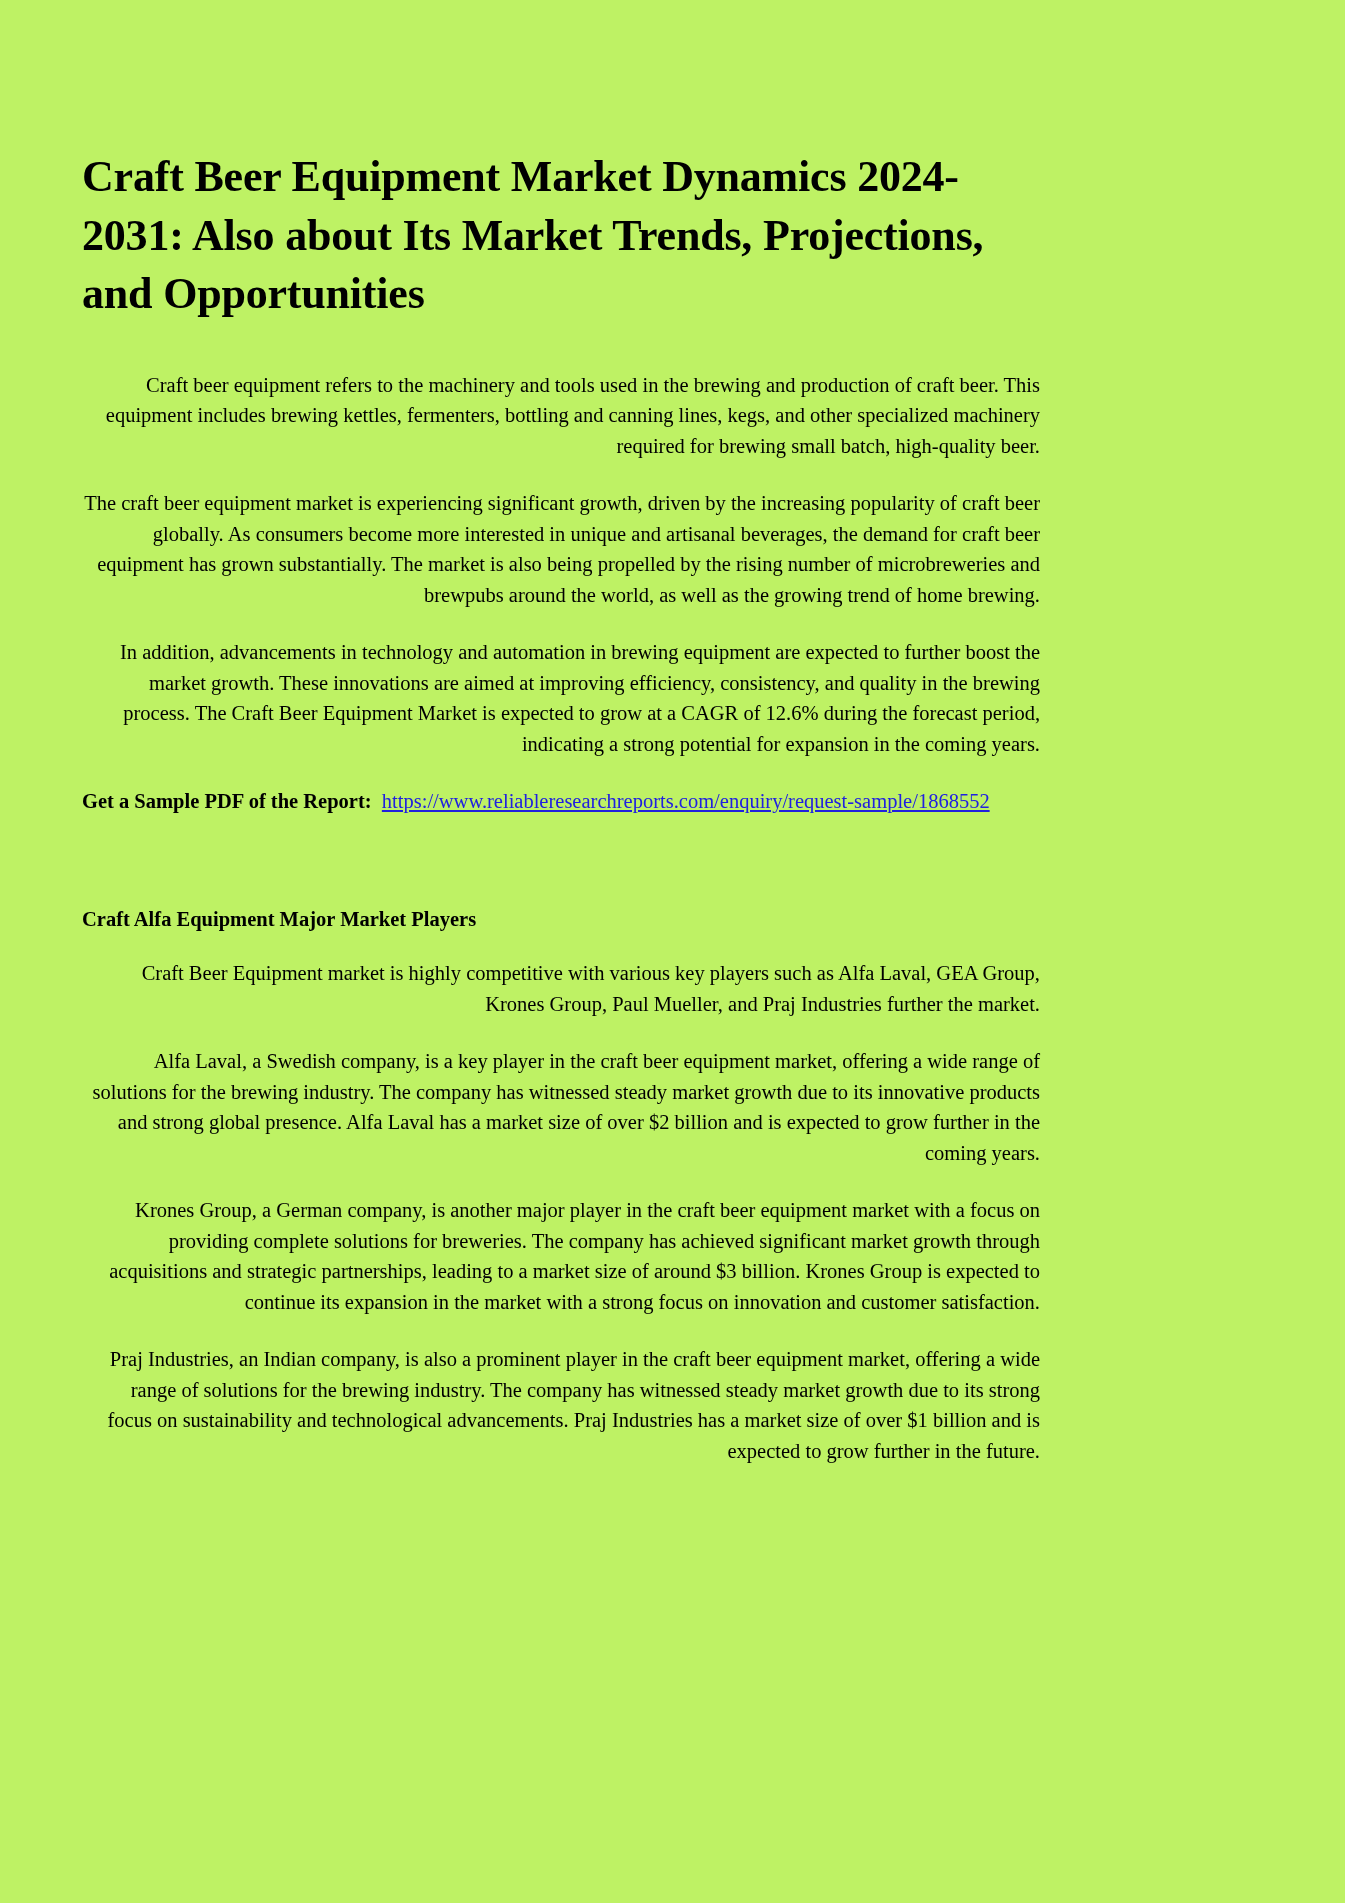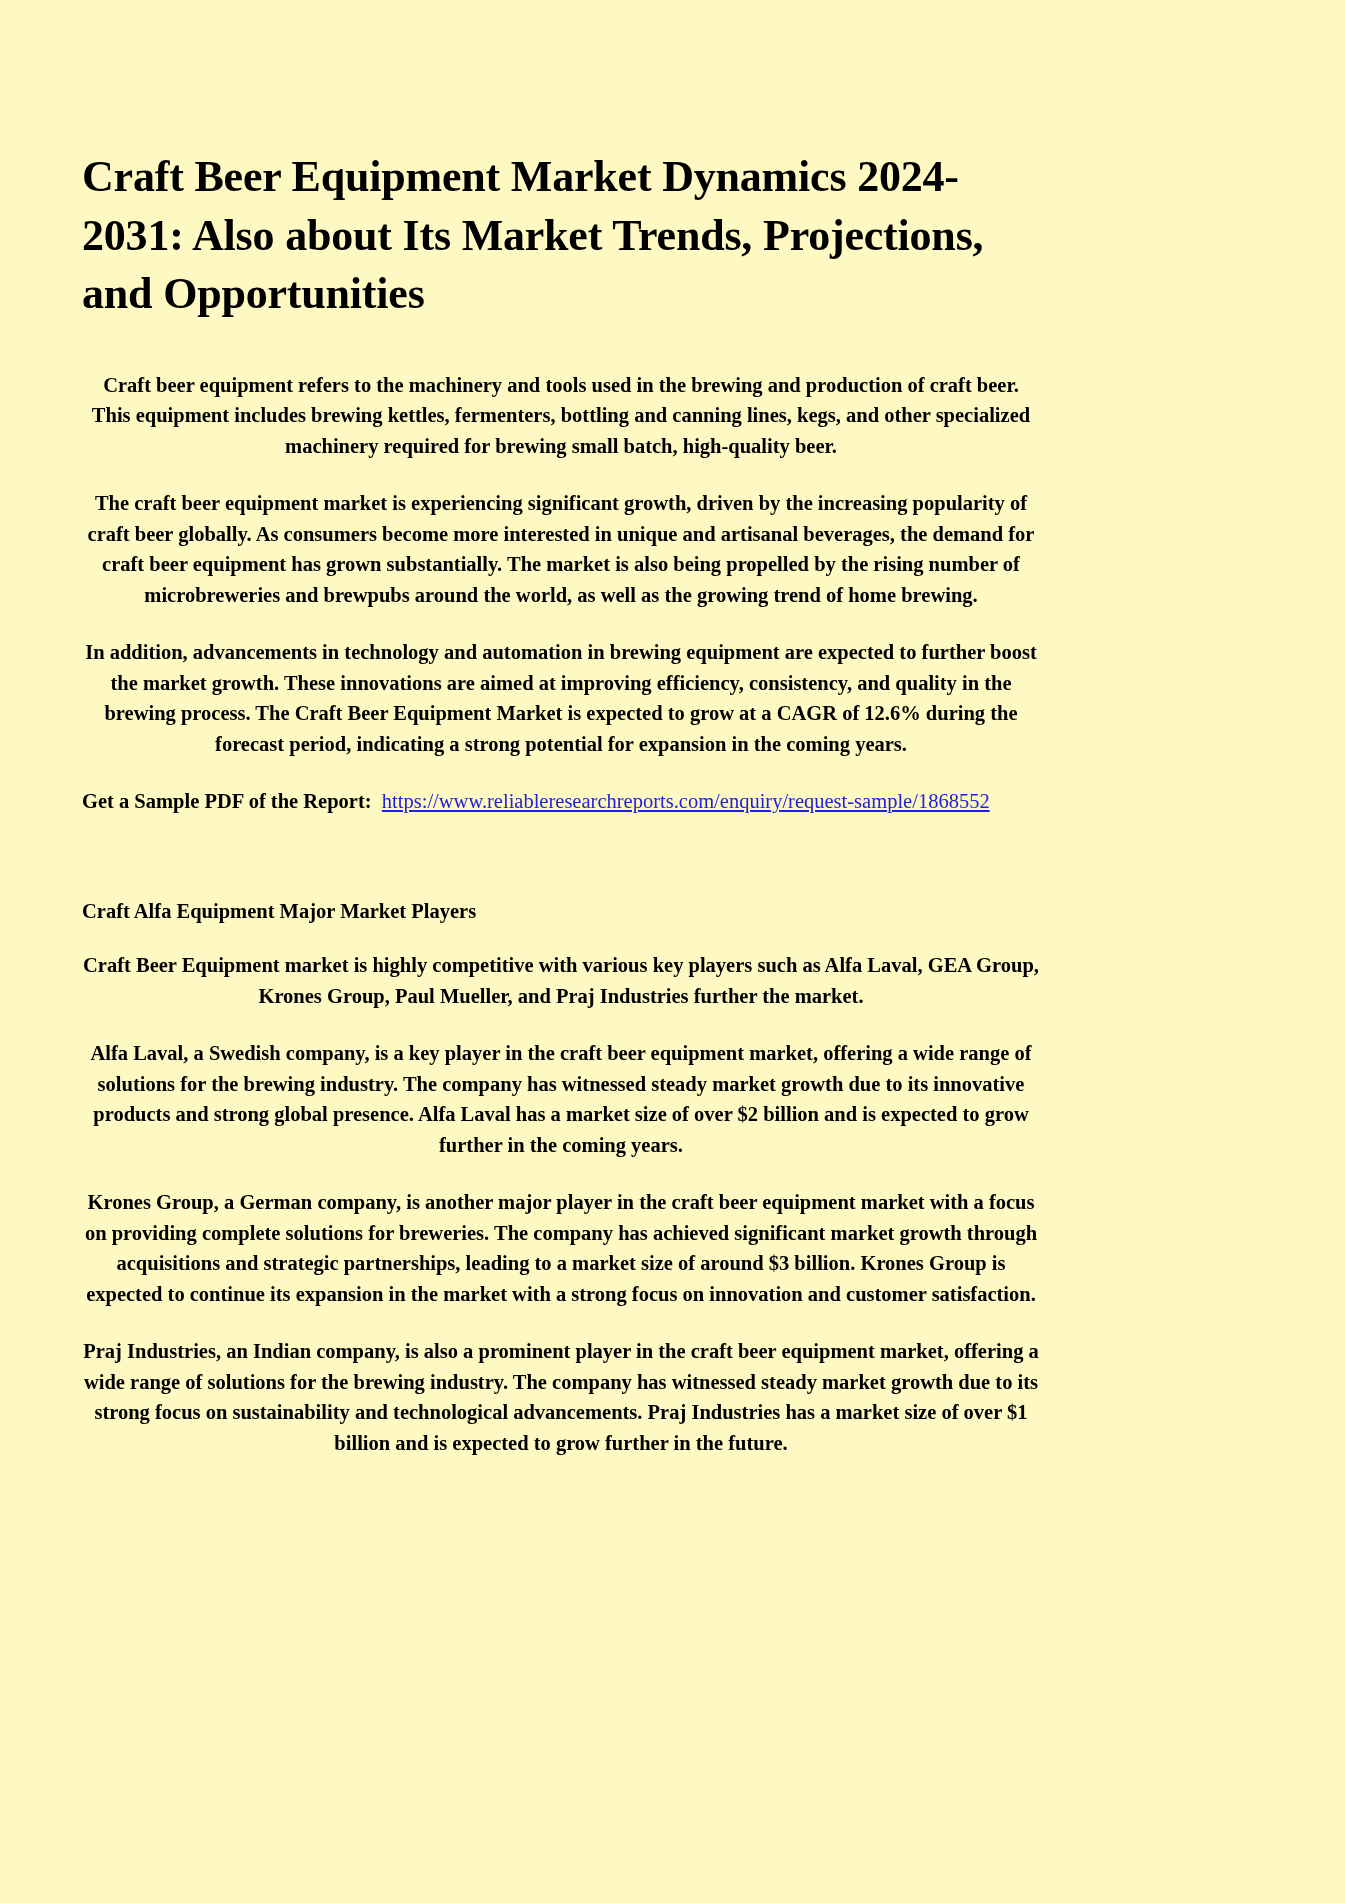--- a/index.html
+++ b/index.html
@@ -10,21 +10,21 @@
   }
   body {
     font-family: "Liberation Serif", "DejaVu Serif", serif;
     color: #000000;
     -webkit-font-smoothing: antialiased;
   }
   .page {
     position: relative;
     width: 1345px;
     height: 1903px;
-    background: #fef9c3;
+    background: #bef264;
     margin: 0 auto;
     overflow: hidden;
     box-sizing: border-box;
   }
   .content {
     position: absolute;
     left: 82px;
     top: 148px;
     width: 958px;
   }
@@ -38,33 +38,33 @@
   }
   .section-heading {
     font-size: 20.5px;
     font-weight: bold;
     line-height: 1.45;
     margin: 0 0 24px 0;
     color: #000000;
   }
   p.body-text {
     font-size: 20.5px;
-    font-weight: bold;
+    font-weight: normal;
     line-height: 1.5;
     margin: 0 0 26px 0;
-    text-align: center;
+    text-align: right;
     color: #000000;
   }
   p.body-text:last-child {
     margin-bottom: 0;
   }
   .link-block {
     font-size: 20.5px;
     line-height: 1.5;
-    margin: 0 0 22px 0;
+    margin: 0 0 30px 0;
   }
   .link-label {
     font-weight: bold;
     color: #000000;
   }
   .report-link {
     color: #2020e0;
     text-decoration: underline;
     word-break: break-all;
   }

